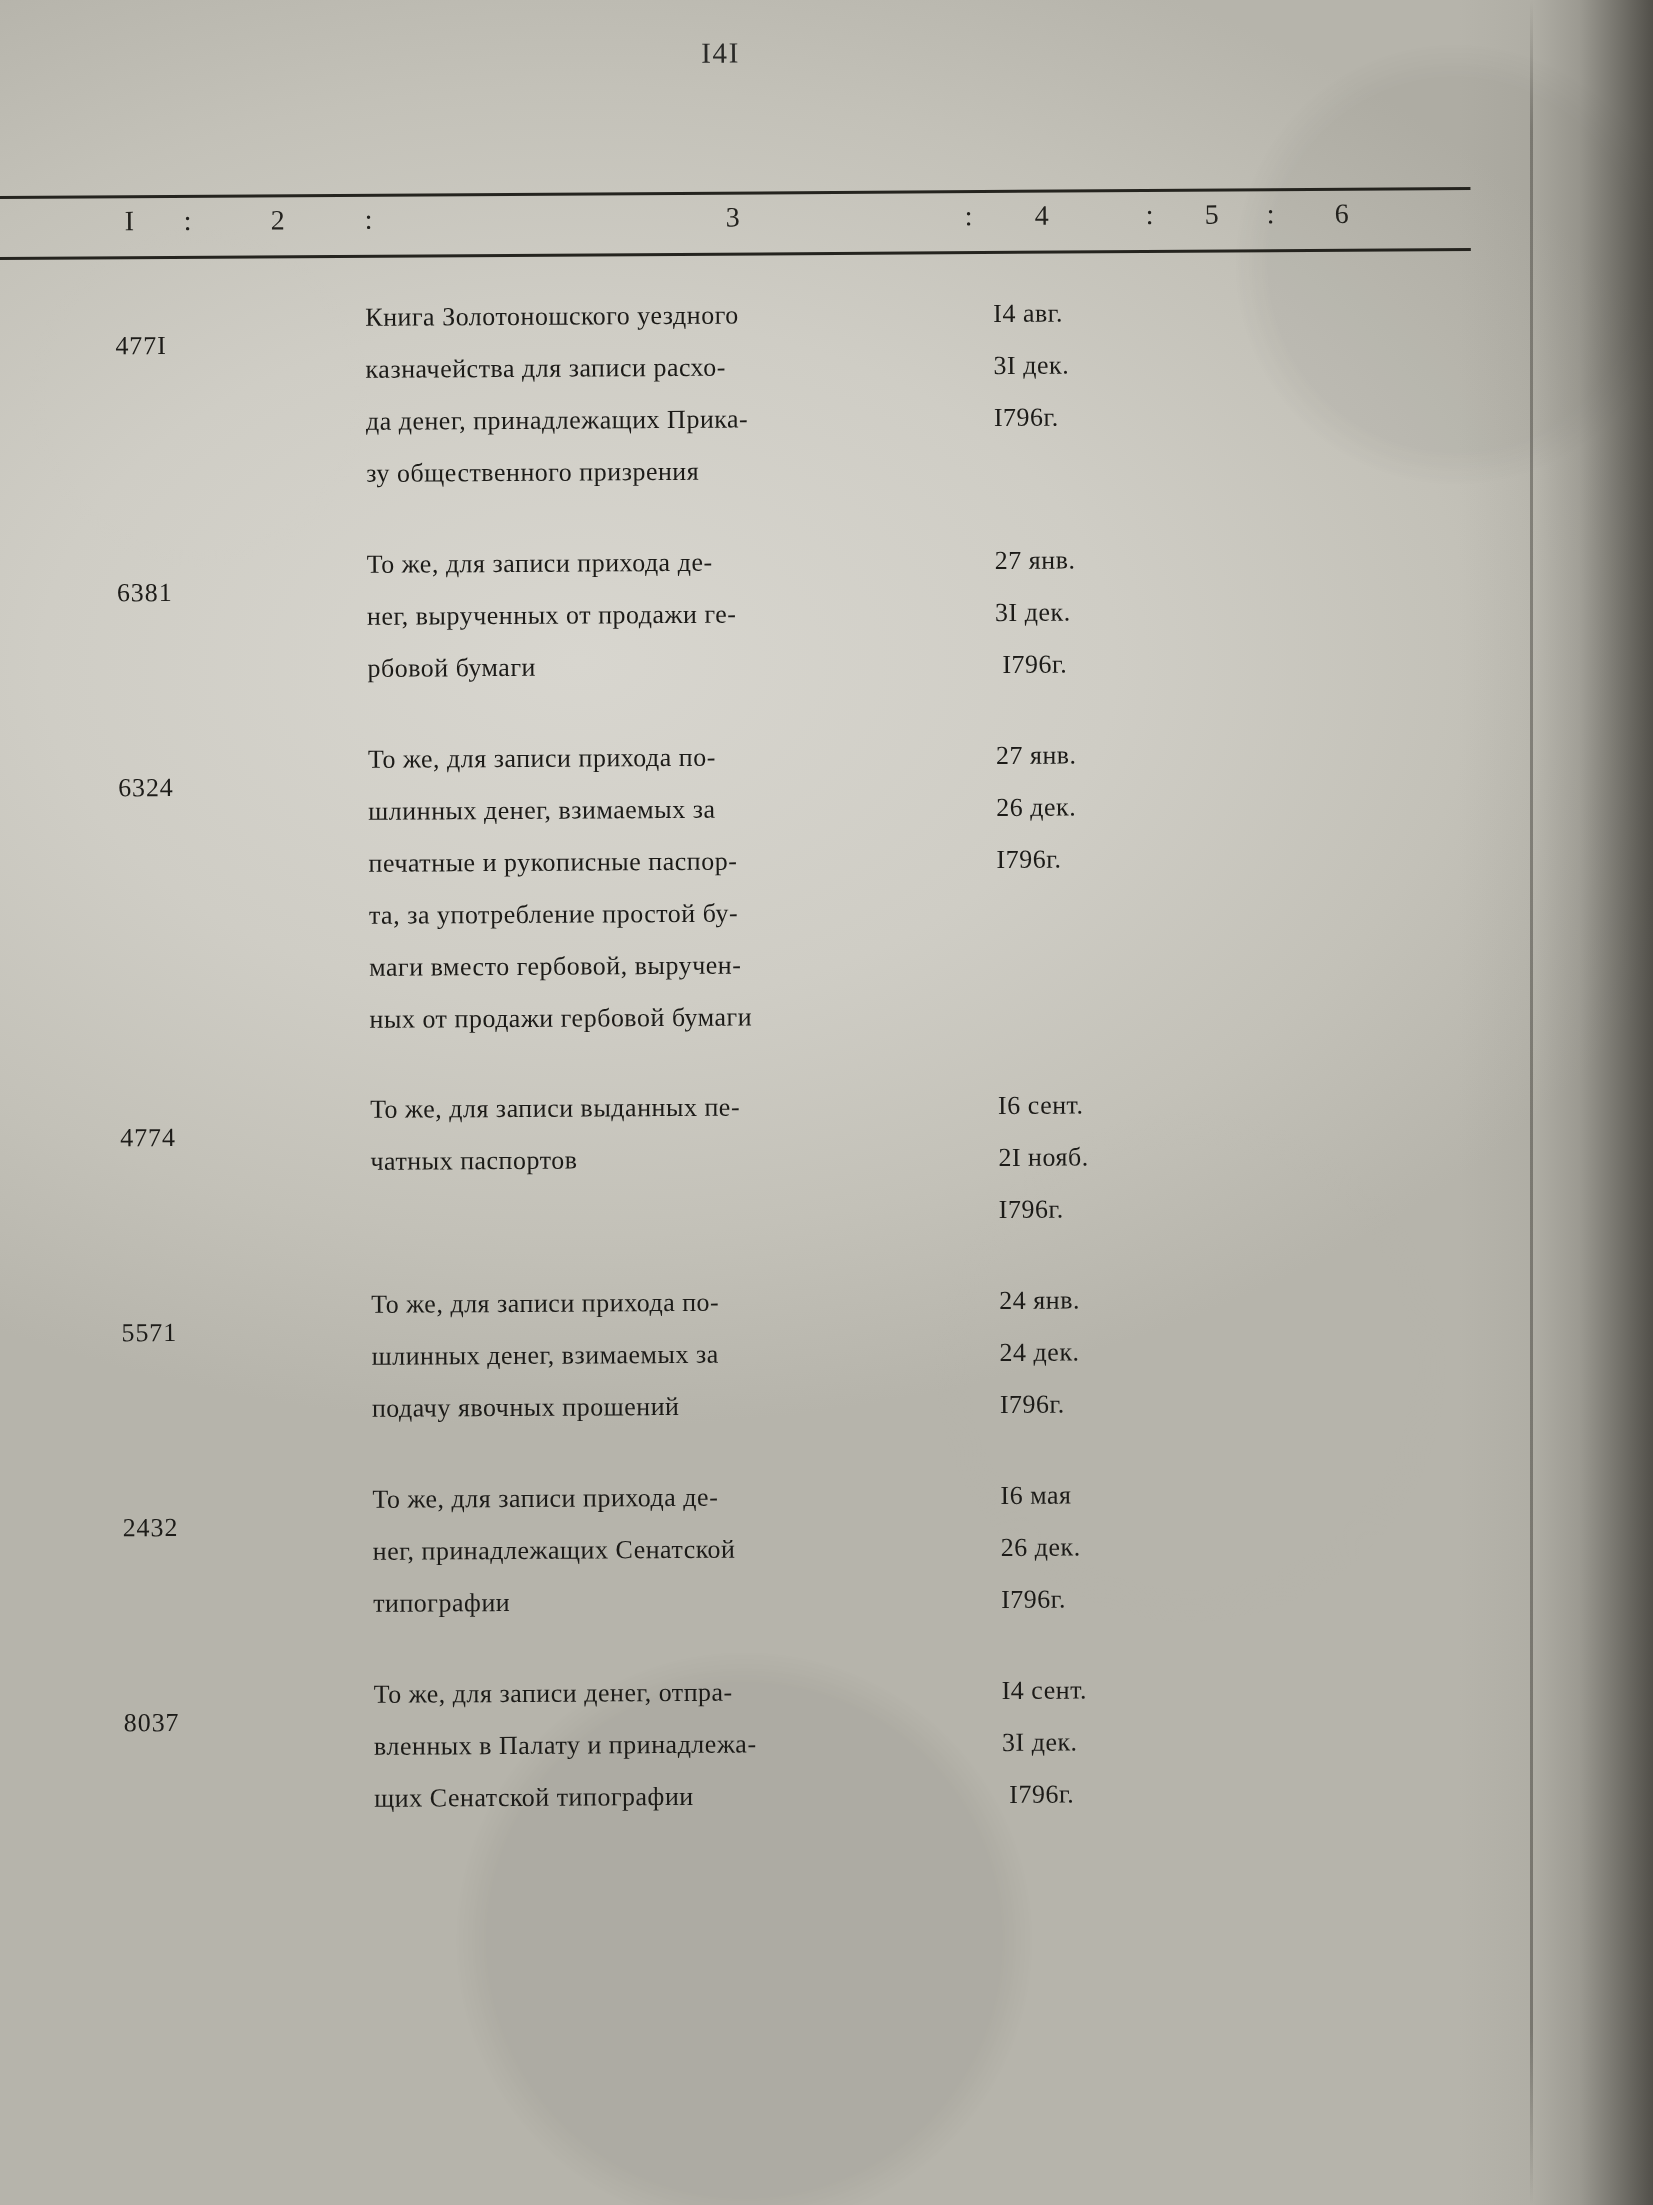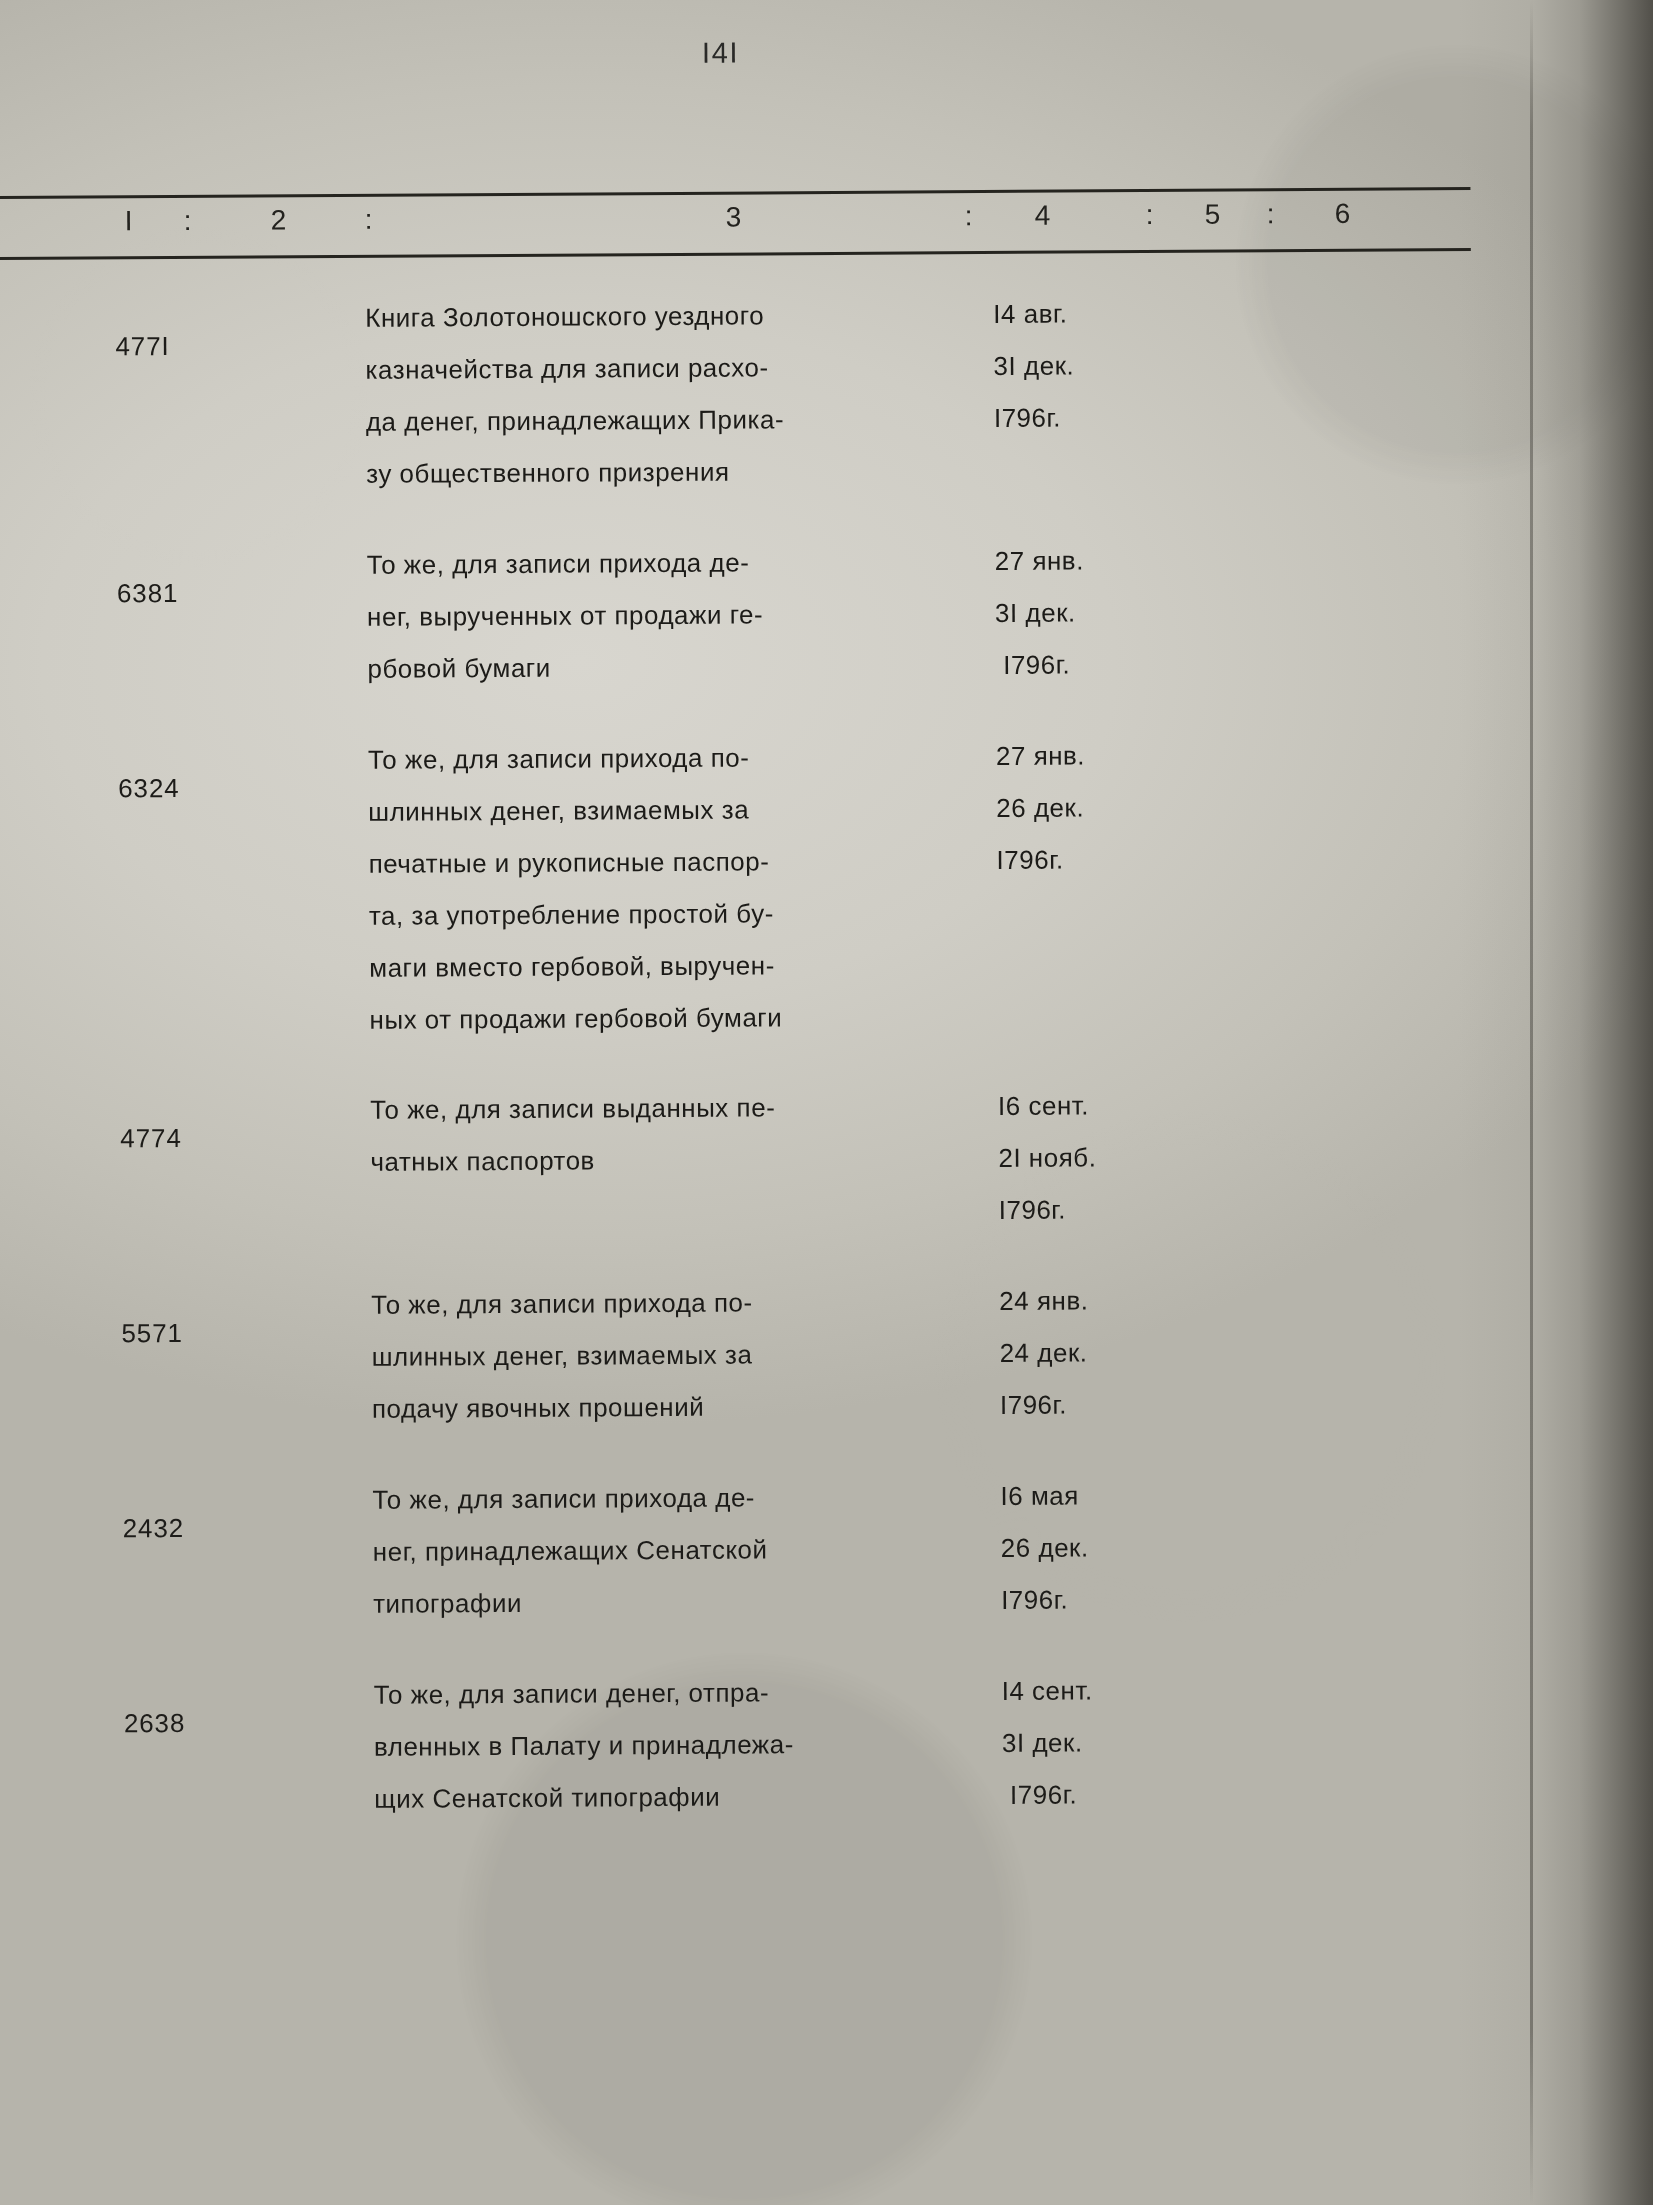--- a/index.html
+++ b/index.html
@@ -7,21 +7,21 @@
     padding: 0;
     background: #8e8e8e;
   }
   .page {
     position: relative;
     width: 1654px;
     height: 2205px;
     overflow: hidden;
     background:
       radial-gradient(ellipse 1191px 766px at 35% 30%, #d8d6cf 0%, #cfcdc5 45%, #c3c1b8 75%, #b6b4ab 100%);
-    font-family: Liberation Sans, sans-serif;
+    font-family: Liberation Serif, serif;
     color: #1a1a1a;
   }
   
   .grain {
     position: absolute;
     inset: 0;
     pointer-events: none;
     background-image:
       radial-gradient(circle at 12% 18%, rgba(255,255,255,0.30) 0 153px, rgba(255,255,255,0) 170px),
       radial-gradient(circle at 72% 62%, rgba(255,255,255,0.18) 0 221px, rgba(255,255,255,0) 255px),
@@ -191,21 +191,21 @@
           <div class="entry-num">5571</div>
           <div class="entry-desc"><div>То же, для записи прихода по-</div><div>шлинных денег, взимаемых за</div><div>подачу явочных прошений</div></div>
           <div class="entry-date"><div>24 янв.</div><div>24 дек.</div><div>I796г.</div></div>
         </div>
         <div class="entry" style="height: 156px;">
           <div class="entry-num">2432</div>
           <div class="entry-desc"><div>То же, для записи прихода де-</div><div>нег, принадлежащих Сенатской</div><div>типографии</div></div>
           <div class="entry-date"><div>I6 мая</div><div>26 дек.</div><div>I796г.</div></div>
         </div>
         <div class="entry" style="height: 156px;">
-          <div class="entry-num">2638</div>
+          <div class="entry-num">8037</div>
           <div class="entry-desc"><div>То же, для записи денег, отпра-</div><div>вленных в Палату и принадлежа-</div><div>щих Сенатской типографии</div></div>
           <div class="entry-date"><div>I4 сент.</div><div>3I дек.</div><div> I796г.</div></div>
         </div>
       </div>
   </div>
   <div class="grain"></div>
   <div class="binding-line"></div>
   <div class="binding"></div>
 </div>
 

